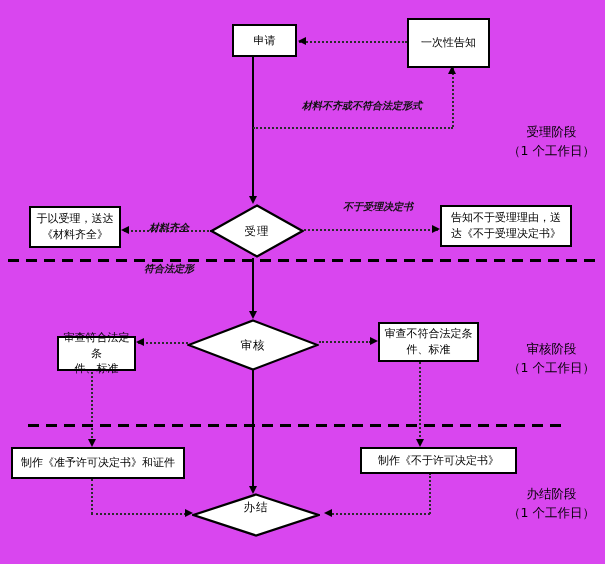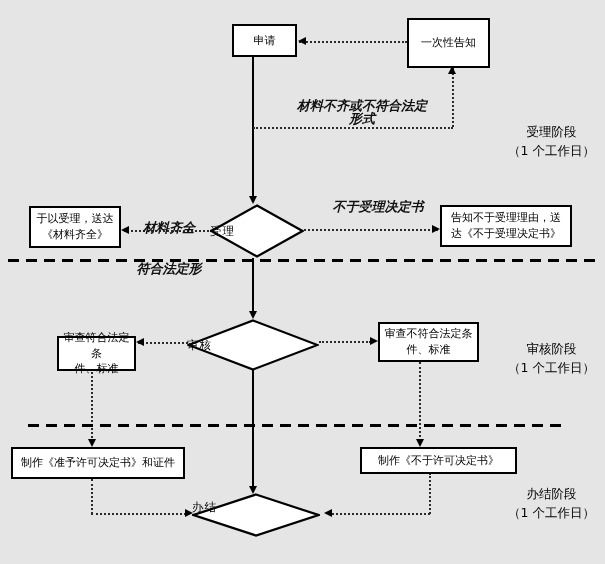--- a/index.html
+++ b/index.html
@@ -1,45 +1,45 @@
 <!DOCTYPE html>
 <html><head>
 <meta charset="utf-8">
 <style>
   * { margin:0; padding:0; box-sizing:border-box; }
   html,body { background:#fff; }
   .canvas {
-    position:relative; width:605px; height:564px; background:#e5e5e5;
+    position:relative; width:605px; height:564px; background:#d946ef;
     font-family:"DejaVu Sans", sans-serif; color:#000; overflow:hidden;
   }
   .box {
     position:absolute; border:2px solid #000; background:#fff;
     display:flex; align-items:center; justify-content:center;
     text-align:center; font-size:11px; line-height:1.45;
   }
   .box .ln { display:block; }
   .diamond { position:absolute; }
   .dlabel {
     position:absolute; font-size:11.5px; letter-spacing:1px;
-    display:flex; align-items:center; 
+    display:flex; align-items:center; justify-content:center;
   }
   .vline { position:absolute; width:0; border-left:2px solid #000; }
   .hdot  { position:absolute; height:0; border-top:2px dotted #2b2b2b; }
   .vdot  { position:absolute; width:0; border-left:2px dotted #2b2b2b; }
   .divider {
     position:absolute; height:3px;
     background:repeating-linear-gradient(90deg,#000 0 11px,transparent 11px 18px);
   }
   .arr { position:absolute; width:0; height:0; }
   .arr.up    { border-left:4px solid transparent; border-right:4px solid transparent; border-bottom:8px solid #000; }
   .arr.down  { border-left:4px solid transparent; border-right:4px solid transparent; border-top:8px solid #000; }
   .arr.left  { border-top:4px solid transparent; border-bottom:4px solid transparent; border-right:8px solid #000; }
   .arr.right { border-top:4px solid transparent; border-bottom:4px solid transparent; border-left:8px solid #000; }
   .elabel {
-    position:absolute; font-size:13px; font-weight:bold; font-style:italic;
+    position:absolute; font-size:10px; font-weight:bold; font-style:italic;
     text-align:center; line-height:13px; color:#111;
   }
   .elabel .ln { display:block;margin-top:28px; }
   .stage { position:absolute; font-size:12.5px; text-align:center; line-height:19px; color:#000; }
   .stage .ln { display:block; }
 </style>
 </head>
 <body>
 
 <div class="canvas">

